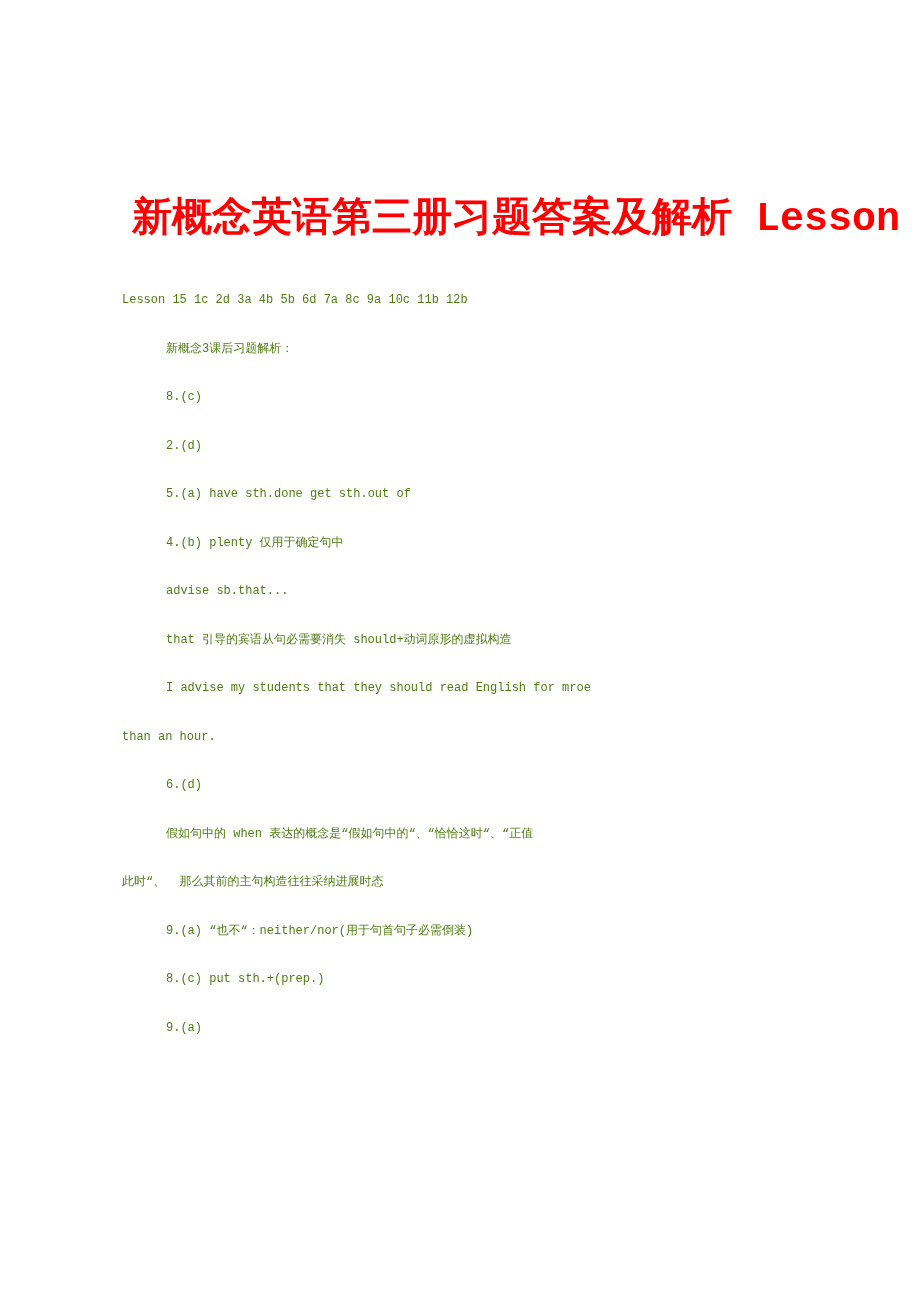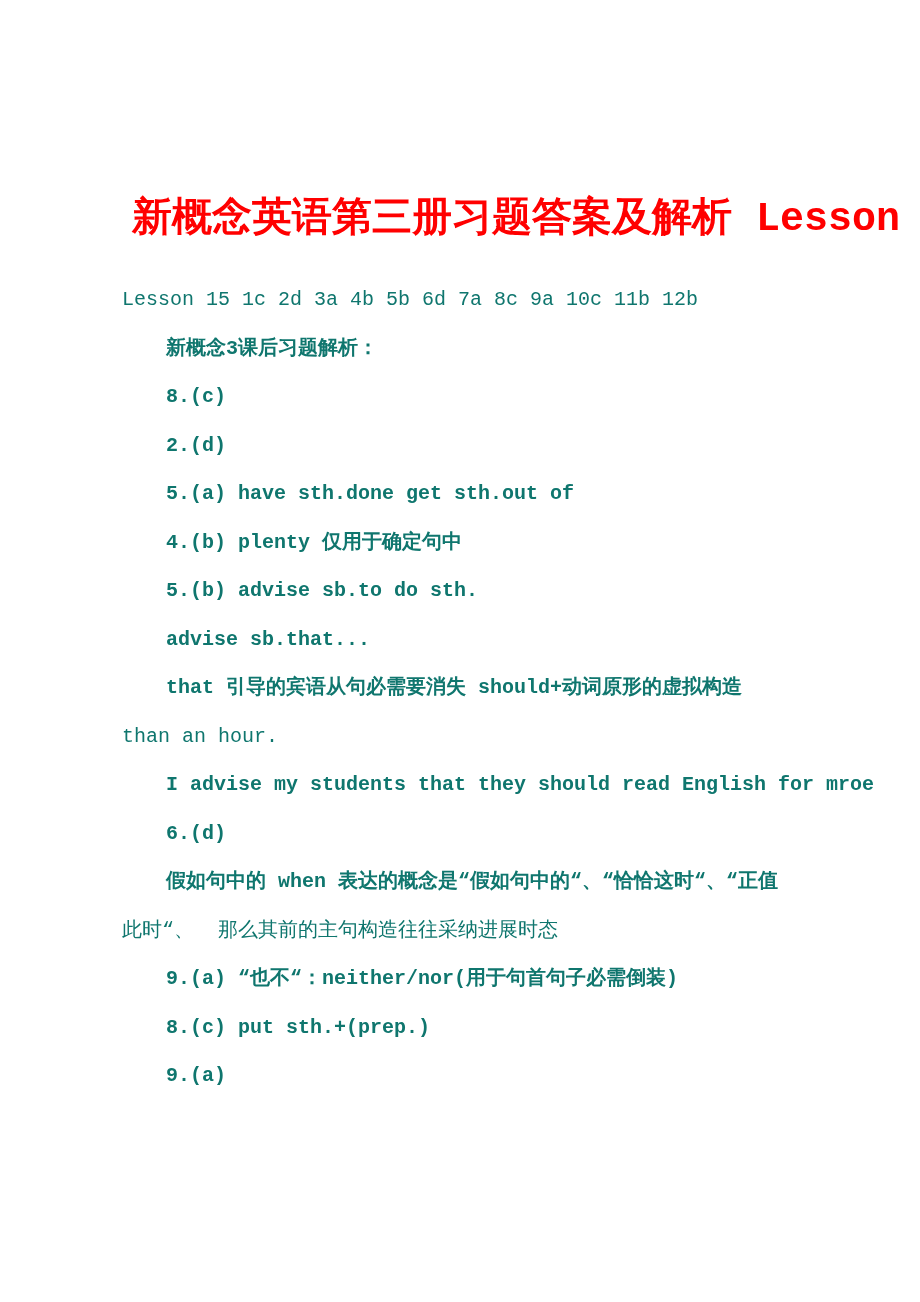--- a/index.html
+++ b/index.html
@@ -26,48 +26,46 @@
     font-size: 40px;
     line-height: 48px;
     font-weight: bold;
     color: #ff0000;
     white-space: pre;
   }
   .content {
     margin-top: 32px;
   }
   .line {
-    font-size: 20px;
+    font-size: 12px;
     line-height: 48.5px;
     height: 48.5px;
-    color: #0f766e;
+    color: #4d7c0f;
     white-space: pre;
   }
   .indent {
     padding-left: 44px;
-    font-weight: bold;
   }
 </style>
 </head>
 <body>
 
 <div class="page">
   <h1 class="doc-title">新概念英语第三册习题答案及解析 Lesson  15</h1>
   <div class="content">
     <div class="line">Lesson 15 1c 2d 3a 4b 5b 6d 7a 8c 9a 10c 11b 12b</div>
     <div class="line indent">新概念3课后习题解析：</div>
     <div class="line indent">8.(c)</div>
     <div class="line indent">2.(d)</div>
     <div class="line indent">5.(a) have sth.done get sth.out of</div>
     <div class="line indent">4.(b) plenty 仅用于确定句中</div>
-    <div class="line indent">5.(b) advise sb.to do sth.</div>
     <div class="line indent">advise sb.that...</div>
     <div class="line indent">that 引导的宾语从句必需要消失 should+动词原形的虚拟构造</div>
+    <div class="line indent">I advise my students that they should read English for mroe</div>
     <div class="line">than an hour.</div>
-    <div class="line indent">I advise my students that they should read English for mroe</div>
     <div class="line indent">6.(d)</div>
     <div class="line indent">假如句中的 when 表达的概念是“假如句中的“、“恰恰这时“、“正值</div>
     <div class="line">此时“、  那么其前的主句构造往往采纳进展时态</div>
     <div class="line indent">9.(a) “也不“：neither/nor(用于句首句子必需倒装)</div>
     <div class="line indent">8.(c) put sth.+(prep.)</div>
     <div class="line indent">9.(a)</div>
   </div>
 </div>
 
 </body></html>

